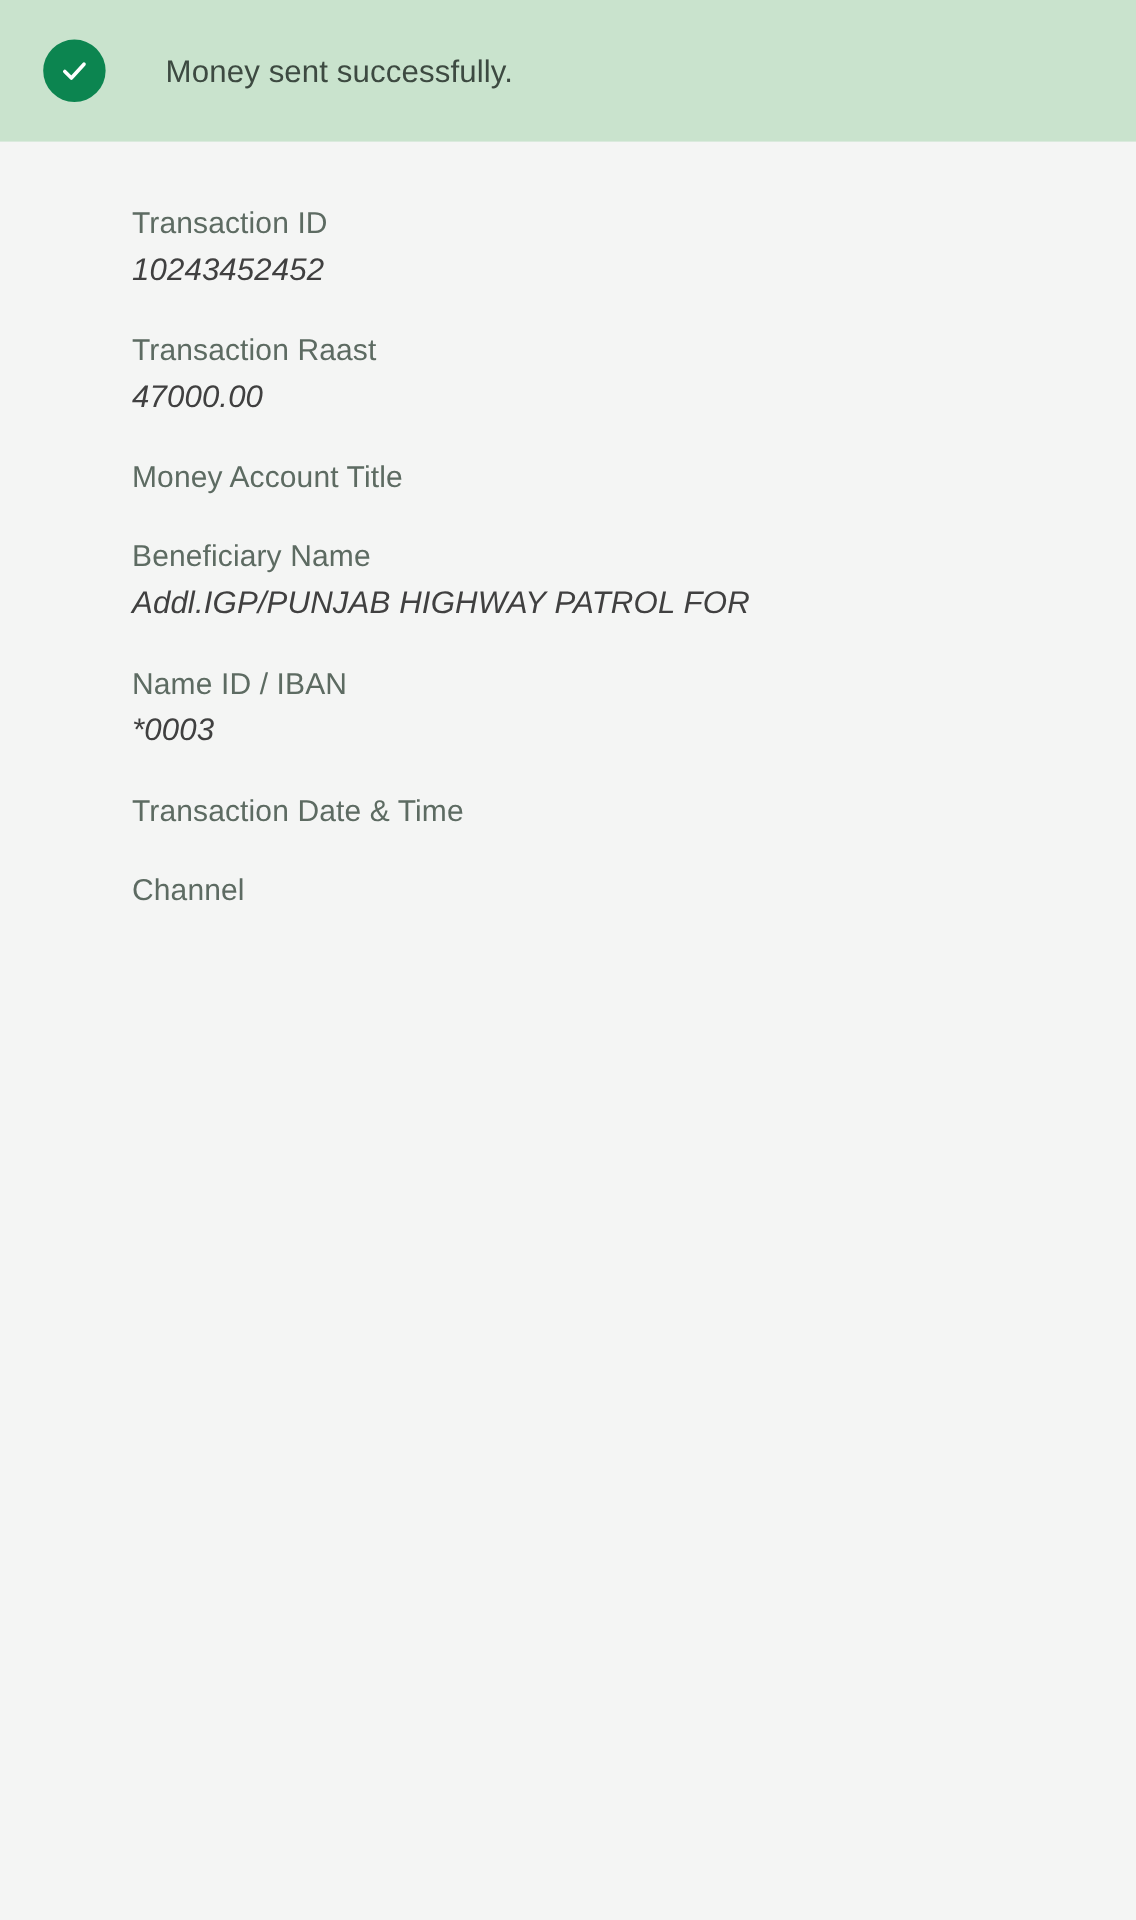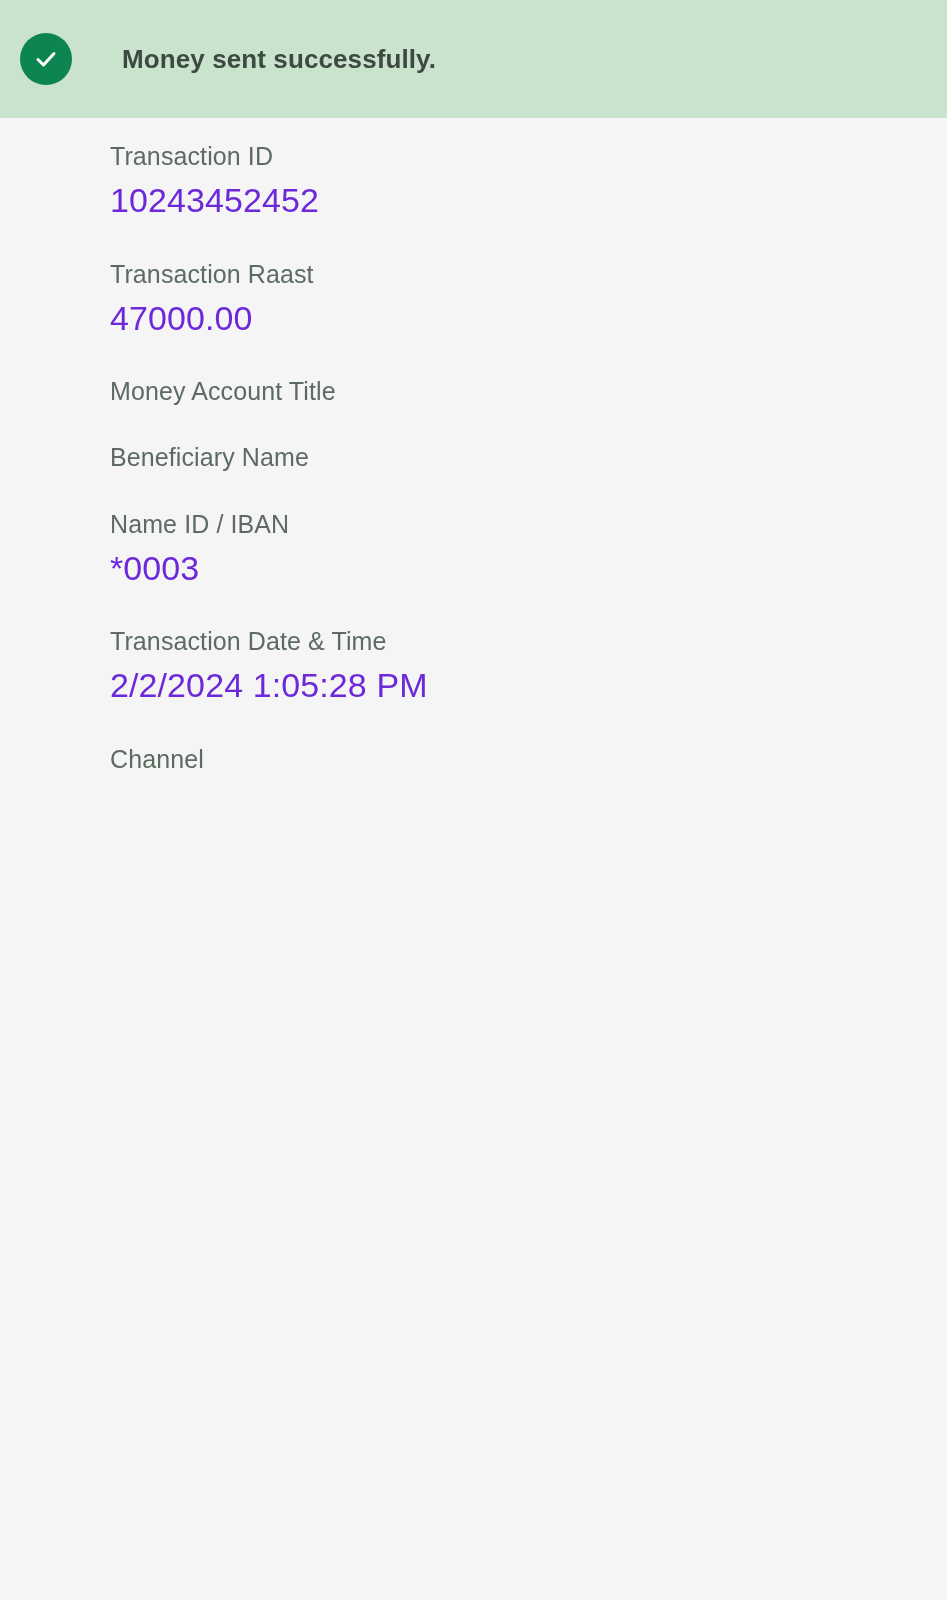--- a/index.html
+++ b/index.html
@@ -19,23 +19,22 @@
     position: relative;
     overflow: hidden;
     background: #f4f5f4;
   }
   
   .banner {
     height: 118px;
     background: #c9e3cd;
     display: flex;
     align-items: center;
-    padding-left: 20px;
+    padding-left: 36px;
     box-sizing: border-box;
-    font-weight: bold;
   }
   .check-badge {
     width: 52px;
     height: 52px;
     border-radius: 50%;
     background: #0c8550;
     display: flex;
     align-items: center;
     justify-content: center;
     flex: 0 0 auto;
@@ -44,40 +43,41 @@
     display: block;
   }
   .banner-text {
     margin-left: 50px;
     font-size: 26px;
     color: #3d4a41;
     letter-spacing: 0.1px;
   }
   
   .details {
-    padding: 20px 0 0 110px;
+    padding: 50px 0 0 110px;
   }
   .field {
     margin-bottom: 30px;
   }
   .field:last-child {
     margin-bottom: 0;
   }
   .field-label {
     font-size: 25px;
     color: #5d6b62;
     line-height: 1.45;
     letter-spacing: 0.1px;
   }
   .field-value {
-    font-size: 34px;
-    color: #6d28d9;
+    font-size: 26px;
+    color: #404040;
     line-height: 1.45;
     letter-spacing: 0.1px;
     margin-top: 2px;
+    font-style: italic;
   }
 </style>
 </head>
 <body>
 
 <div class="screen">
 
   <div class="banner">
     <span class="check-badge">
       <svg width="30" height="30" viewBox="0 0 30 30" aria-hidden="true">
@@ -98,30 +98,30 @@
       <div class="field-label">Transaction Raast</div>
       <div class="field-value">47000.00</div>
     </div>
 
     <div class="field">
       <div class="field-label">Money Account Title</div>
     </div>
 
     <div class="field">
       <div class="field-label">Beneficiary Name</div>
+      <div class="field-value">Addl.IGP/PUNJAB HIGHWAY PATROL FOR</div>
     </div>
 
     <div class="field">
       <div class="field-label">Name ID / IBAN</div>
       <div class="field-value">*0003</div>
     </div>
 
     <div class="field">
       <div class="field-label">Transaction Date &amp; Time</div>
-      <div class="field-value">2/2/2024 1:05:28 PM</div>
     </div>
 
     <div class="field">
       <div class="field-label">Channel</div>
     </div>
 
   </div>
 </div>
 
 </body></html>

